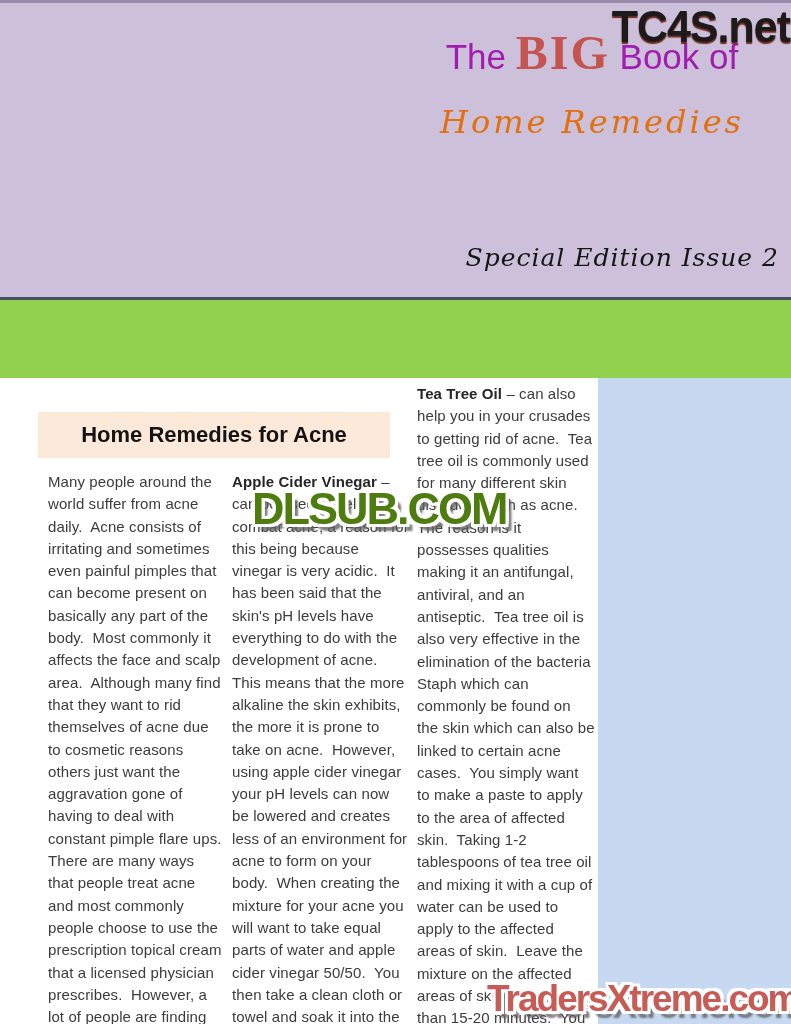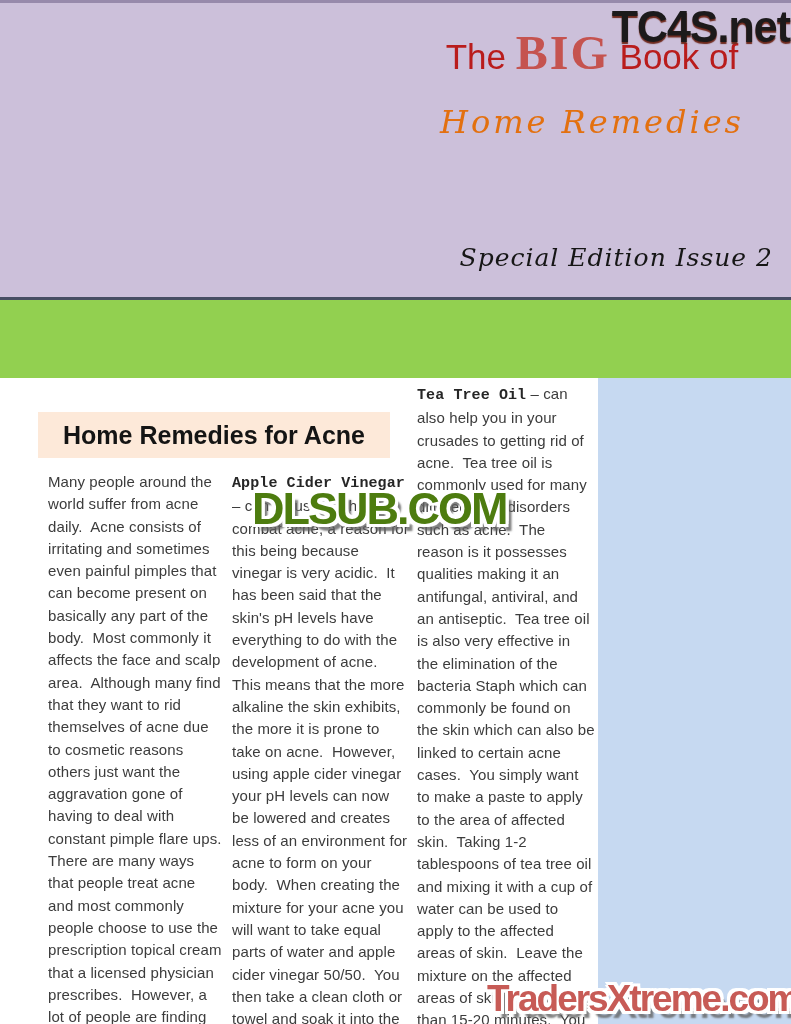--- a/index.html
+++ b/index.html
@@ -18,68 +18,68 @@
     box-sizing:border-box;
   }
   .mast-text{
     position:absolute;left:393px;top:0;width:398px;height:297px;
   }
   .mast-line1{
     position:absolute;left:0;top:22px;width:100%;
     text-align:center;white-space:nowrap;
   }
   .mast-the, .mast-bookof{
-    font-size:35px;color:#b91c1c;letter-spacing:0px;
+    font-size:35px;color:#a21caf;letter-spacing:0px;
   }
   .mast-big{
     font-family:Liberation Serif, serif;
     font-size:48px;font-weight:bold;color:#c5534f;letter-spacing:2px;
   }
   .mast-script1{
     position:absolute;left:0;top:100px;width:100%;text-align:center;
     font-family:"DejaVu Serif", serif;font-style:italic;
     font-size:32px;color:#e3700f;letter-spacing:3px;white-space:nowrap;
   }
   .mast-script2{
     position:absolute;left:0;top:160px;width:100%;text-align:center;
     font-family:"DejaVu Serif", serif;font-style:italic;
     font-size:48px;color:#141414;letter-spacing:2px;white-space:nowrap;
   }
   .mast-subtitle{
     position:absolute;left:0;top:240px;width:100%;text-align:right;
-    box-sizing:border-box;padding-right:18px;
+    box-sizing:border-box;padding-right:12px;
     font-family:"DejaVu Serif", serif;font-style:italic;
     font-size:25px;color:#161616;letter-spacing:1px;white-space:nowrap;
   }
   
   .divider{
     position:absolute;left:0;top:297px;width:791px;height:3px;background:#474e63;
   }
   .green-band{
     position:absolute;left:0;top:300px;width:791px;height:78px;background:#92d050;
   }
   .side-panel{
     position:absolute;left:598px;top:378px;width:193px;height:646px;background:#c6d9f1;
   }
   
   .heading-box{
     position:absolute;left:38px;top:412px;width:352px;height:46px;
     background:#fde9d9;
     display:flex;align-items:center;justify-content:center;
   }
   .heading-box h1{
-    margin:0;font-size:25px;font-weight:bold;color:#141414;letter-spacing:0px;
+    margin:0;font-size:22px;font-weight:bold;color:#141414;letter-spacing:0px;
   }
   .col{
     position:absolute;
     font-size:15px;line-height:22.3px;color:#3c3c3c;
     white-space:pre-wrap;
     letter-spacing:0.1px;
   }
-  .col .lead{font-weight:bold;color:#262626;font-family:Liberation Mono, monospace;}
+  .col .lead{font-weight:bold;color:#262626;}
   .col1{left:48px;top:471px;width:174px;}
   .col2{left:232px;top:471px;width:177px;}
   .col3{left:417px;top:383px;width:178px;}
   
   .wm{position:absolute;font-weight:bold;white-space:nowrap;}
   .wm-tc4s{
     right:1px;top:1px;
     font-size:43px;font-weight:900;letter-spacing:-1px;
     color:#1c1a1b;
     text-shadow:0 2px 1px #6e2a1e;

